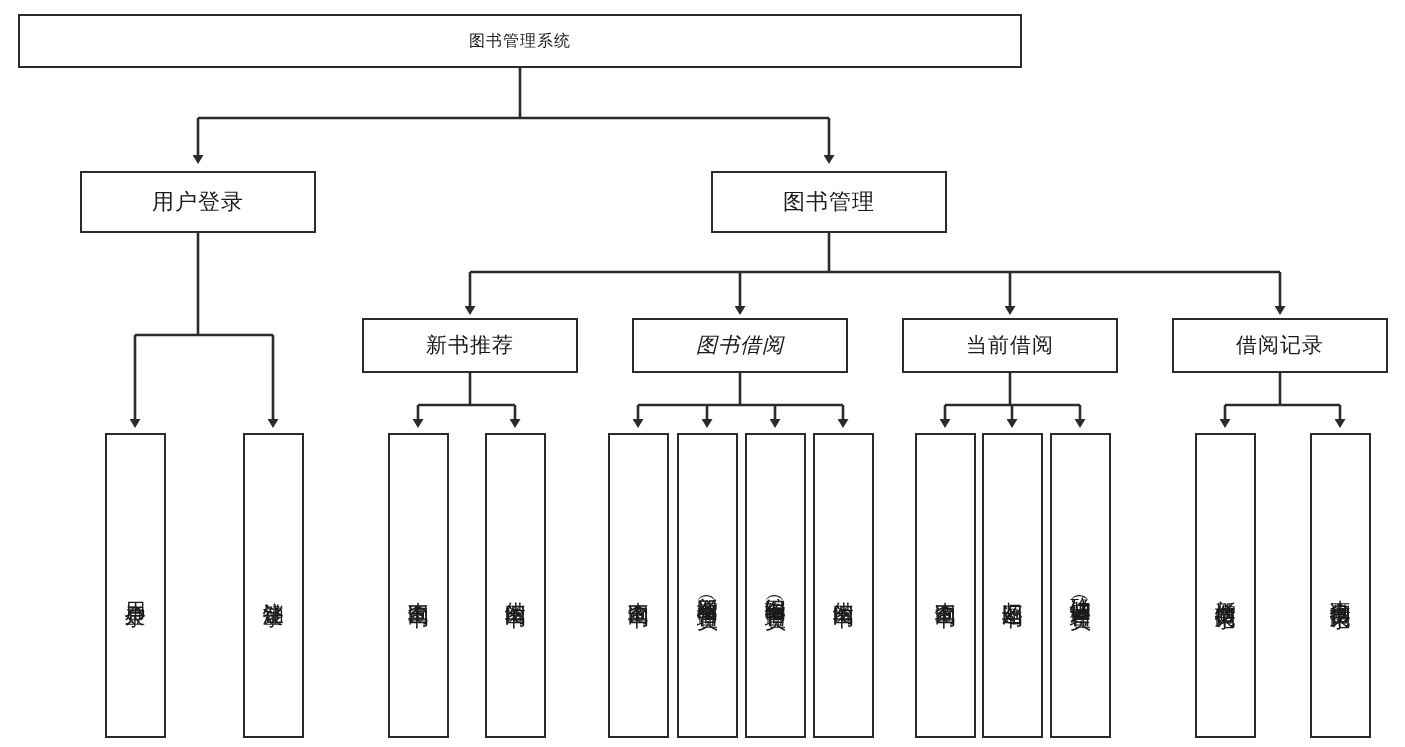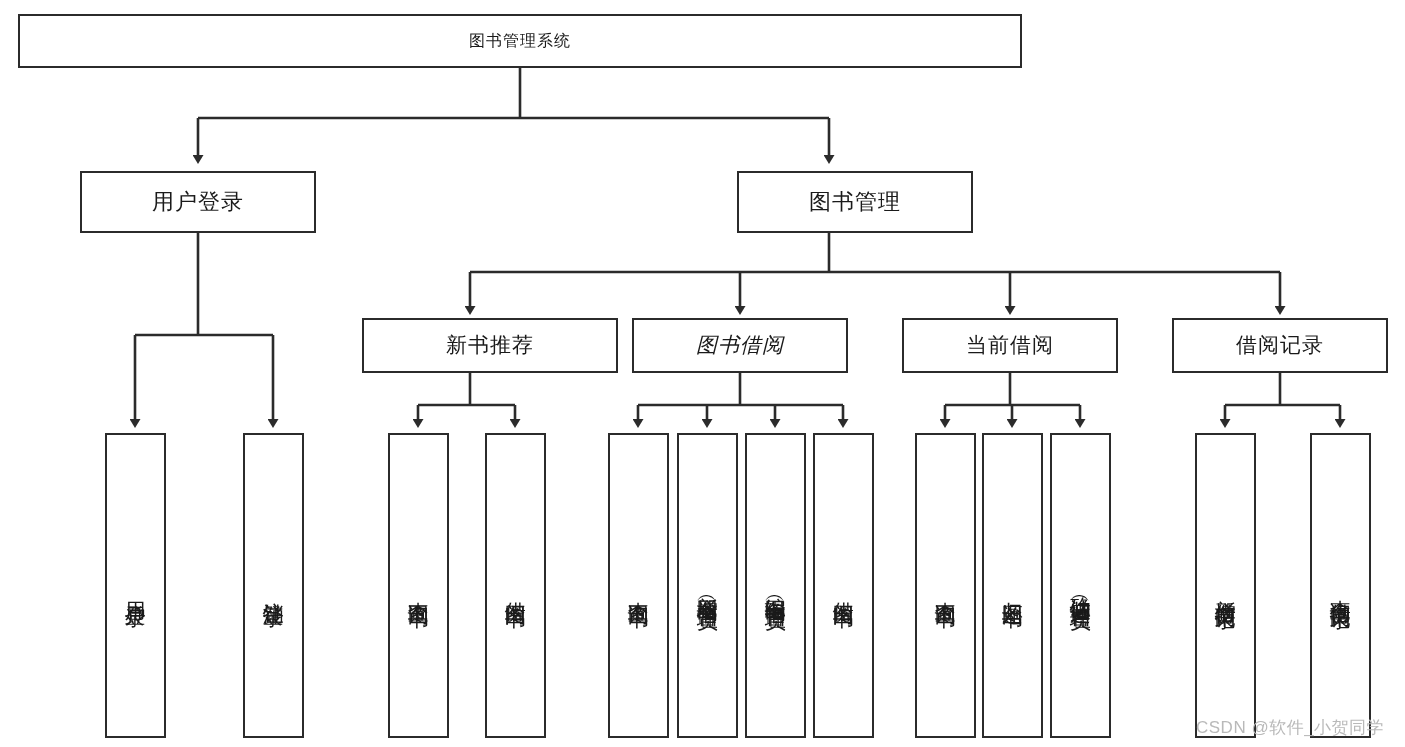--- a/index.html
+++ b/index.html
@@ -128,25 +128,25 @@
     </g>
   </svg>
 
   <div class="node-box node-root" style="left:18px; top:14px; width:1004px; height:54px;">
     <span class="node-label">图书管理系统</span>
   </div>
 
   <div class="node-box node-l2" style="left:80px; top:171px; width:236px; height:62px;">
     <span class="node-label">用户登录</span>
   </div>
-  <div class="node-box node-l2" style="left:711px; top:171px; width:236px; height:62px;margin-left:26px;">
+  <div class="node-box node-l2" style="left:711px; top:171px; width:236px; height:62px;">
     <span class="node-label">图书管理</span>
   </div>
 
-  <div class="node-box node-l3" style="left:362px; top:318px; width:256px; height:55px;">
+  <div class="node-box node-l3" style="left:362px; top:318px; width:216px; height:55px;">
     <span class="node-label">新书推荐</span>
   </div>
   <div class="node-box node-l3" style="left:632px; top:318px; width:216px; height:55px;font-style:italic;">
     <span class="node-label">图书借阅</span>
   </div>
   <div class="node-box node-l3" style="left:1172px; top:318px; width:216px; height:55px;">
     <span class="node-label">借阅记录</span>
   </div>
   <div class="node-box node-l3" style="left:902px; top:318px; width:216px; height:55px;">
     <span class="node-label">当前借阅</span>
@@ -189,15 +189,14 @@
     <span class="leaf-label">确认归还（管理员）</span>
   </div>
 
   <div class="leaf-box" style="left:1195px; top:433px; width:61px; height:305px;">
     <span class="leaf-label">新增借阅记录</span>
   </div>
   <div class="leaf-box" style="left:1310px; top:433px; width:61px; height:305px;">
     <span class="leaf-label">查询借阅记录</span>
   </div>
 
-  <div class="watermark" style="left:1196px; top:716px;">CSDN @软件_小贺同学</div>
 
 </div>
 
 </body></html>

